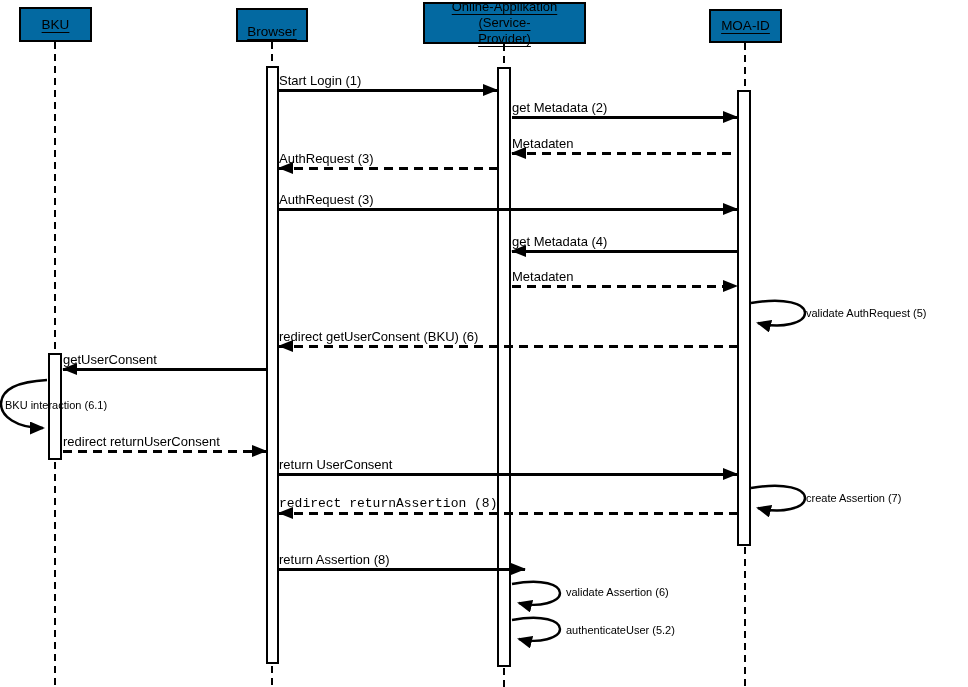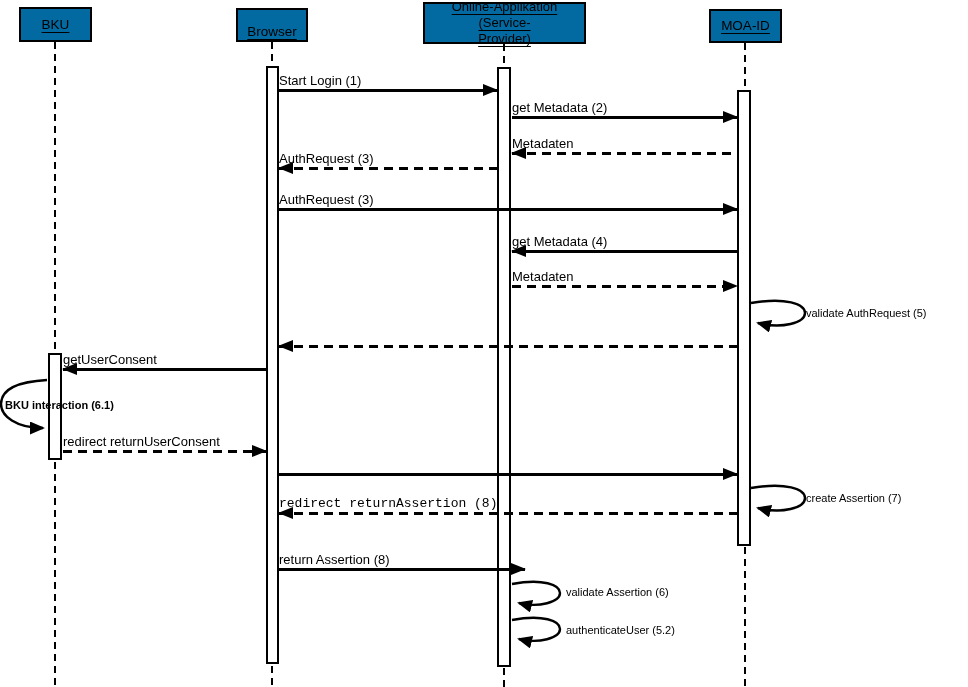--- a/index.html
+++ b/index.html
@@ -117,37 +117,39 @@
     <div class="ah ah-left"></div>
   </div>
 
   <div class="msg" style="left:512px;top:267px;width:225px;">
     <div class="msg-label">Metadaten</div>
     <div class="msg-line dashed"></div>
     <div class="ah ah-right"></div>
   </div>
 
   <div class="msg" style="left:279px;top:327px;width:458px;">
+    <div class="msg-label">redirect getUserConsent (BKU) (6)</div>
     <div class="msg-line dashed"></div>
     <div class="ah ah-left"></div>
   </div>
 
   <div class="msg" style="left:63px;top:432px;width:203px;">
     <div class="msg-label">redirect returnUserConsent</div>
     <div class="msg-line dashed"></div>
     <div class="ah ah-right"></div>
   </div>
 
   <div class="msg" style="left:63px;top:350px;width:203px;">
     <div class="msg-label">getUserConsent</div>
     <div class="msg-line"></div>
     <div class="ah ah-left"></div>
   </div>
 
   <div class="msg" style="left:279px;top:455px;width:458px;">
+    <div class="msg-label">return UserConsent</div>
     <div class="msg-line"></div>
     <div class="ah ah-right"></div>
   </div>
 
   <div class="msg" style="left:279px;top:494px;width:458px;font-family:Liberation Mono, monospace;">
     <div class="msg-label">redirect returnAssertion (8)</div>
     <div class="msg-line dashed"></div>
     <div class="ah ah-left"></div>
   </div>
 
@@ -158,21 +160,21 @@
   </div>
 
   <svg class="loop" style="left:750px;top:299px;" width="60" height="32" viewBox="0 0 60 32">
     <path d="M1,4 C36,-2 55,5 55,14 C55,24 32,30 8,24" marker-end="url(#ah)"></path>
   </svg>
   <div class="loop-label" style="left:806px;top:306px;">validate AuthRequest (5)</div>
 
   <svg class="loop" style="left:0px;top:377px;" width="50" height="56" viewBox="0 0 50 56">
     <path d="M47,3 C12,5 1,15 1,27 C1,39 16,51 43,51" marker-end="url(#ah)"></path>
   </svg>
-  <div class="loop-label" style="left:5px;top:398px;font-weight:bold;">BKU interaction (6.1)</div>
+  <div class="loop-label" style="left:5px;top:398px;">BKU interaction (6.1)</div>
 
   <svg class="loop" style="left:750px;top:484px;" width="60" height="32" viewBox="0 0 60 32">
     <path d="M1,4 C36,-2 55,5 55,14 C55,24 32,30 8,24" marker-end="url(#ah)"></path>
   </svg>
   <div class="loop-label" style="left:806px;top:491px;">create Assertion (7)</div>
 
   <svg class="loop" style="left:511px;top:580px;" width="54" height="30" viewBox="0 0 54 30">
     <path d="M1,4 C32,-2 49,5 49,13 C49,22 28,28 8,23" marker-end="url(#ah)"></path>
   </svg>
   <div class="loop-label" style="left:566px;top:585px;">validate Assertion (6)</div>

